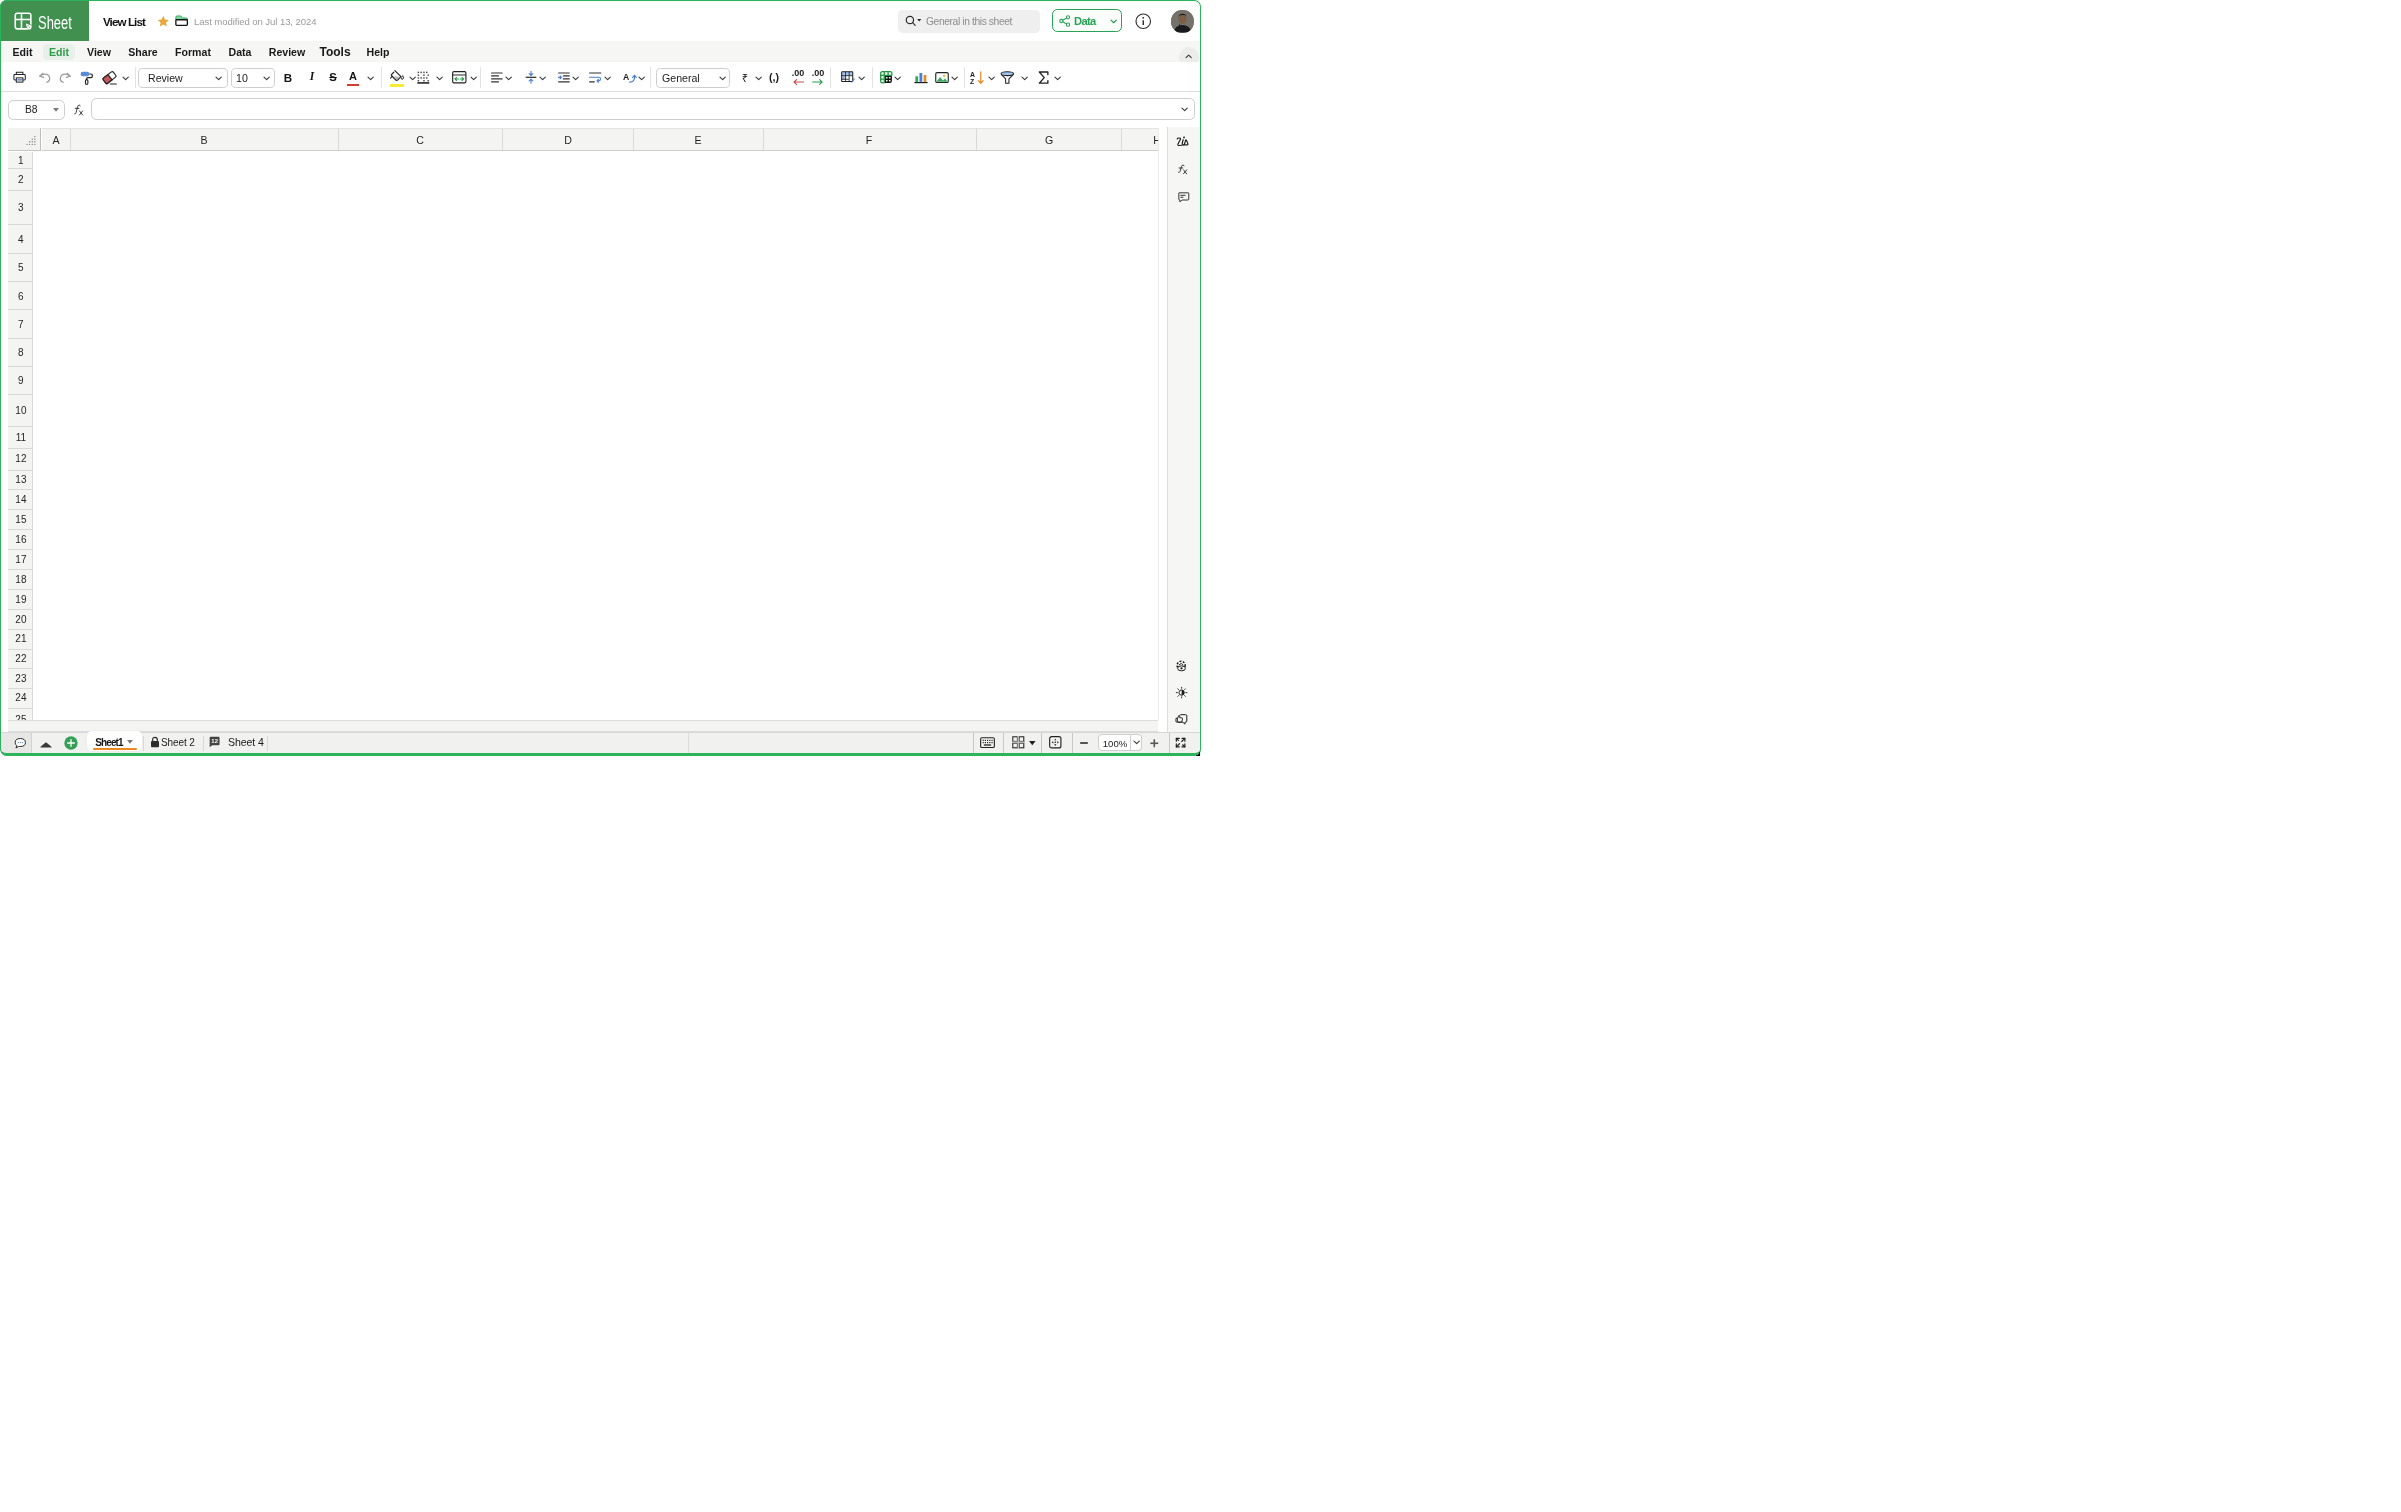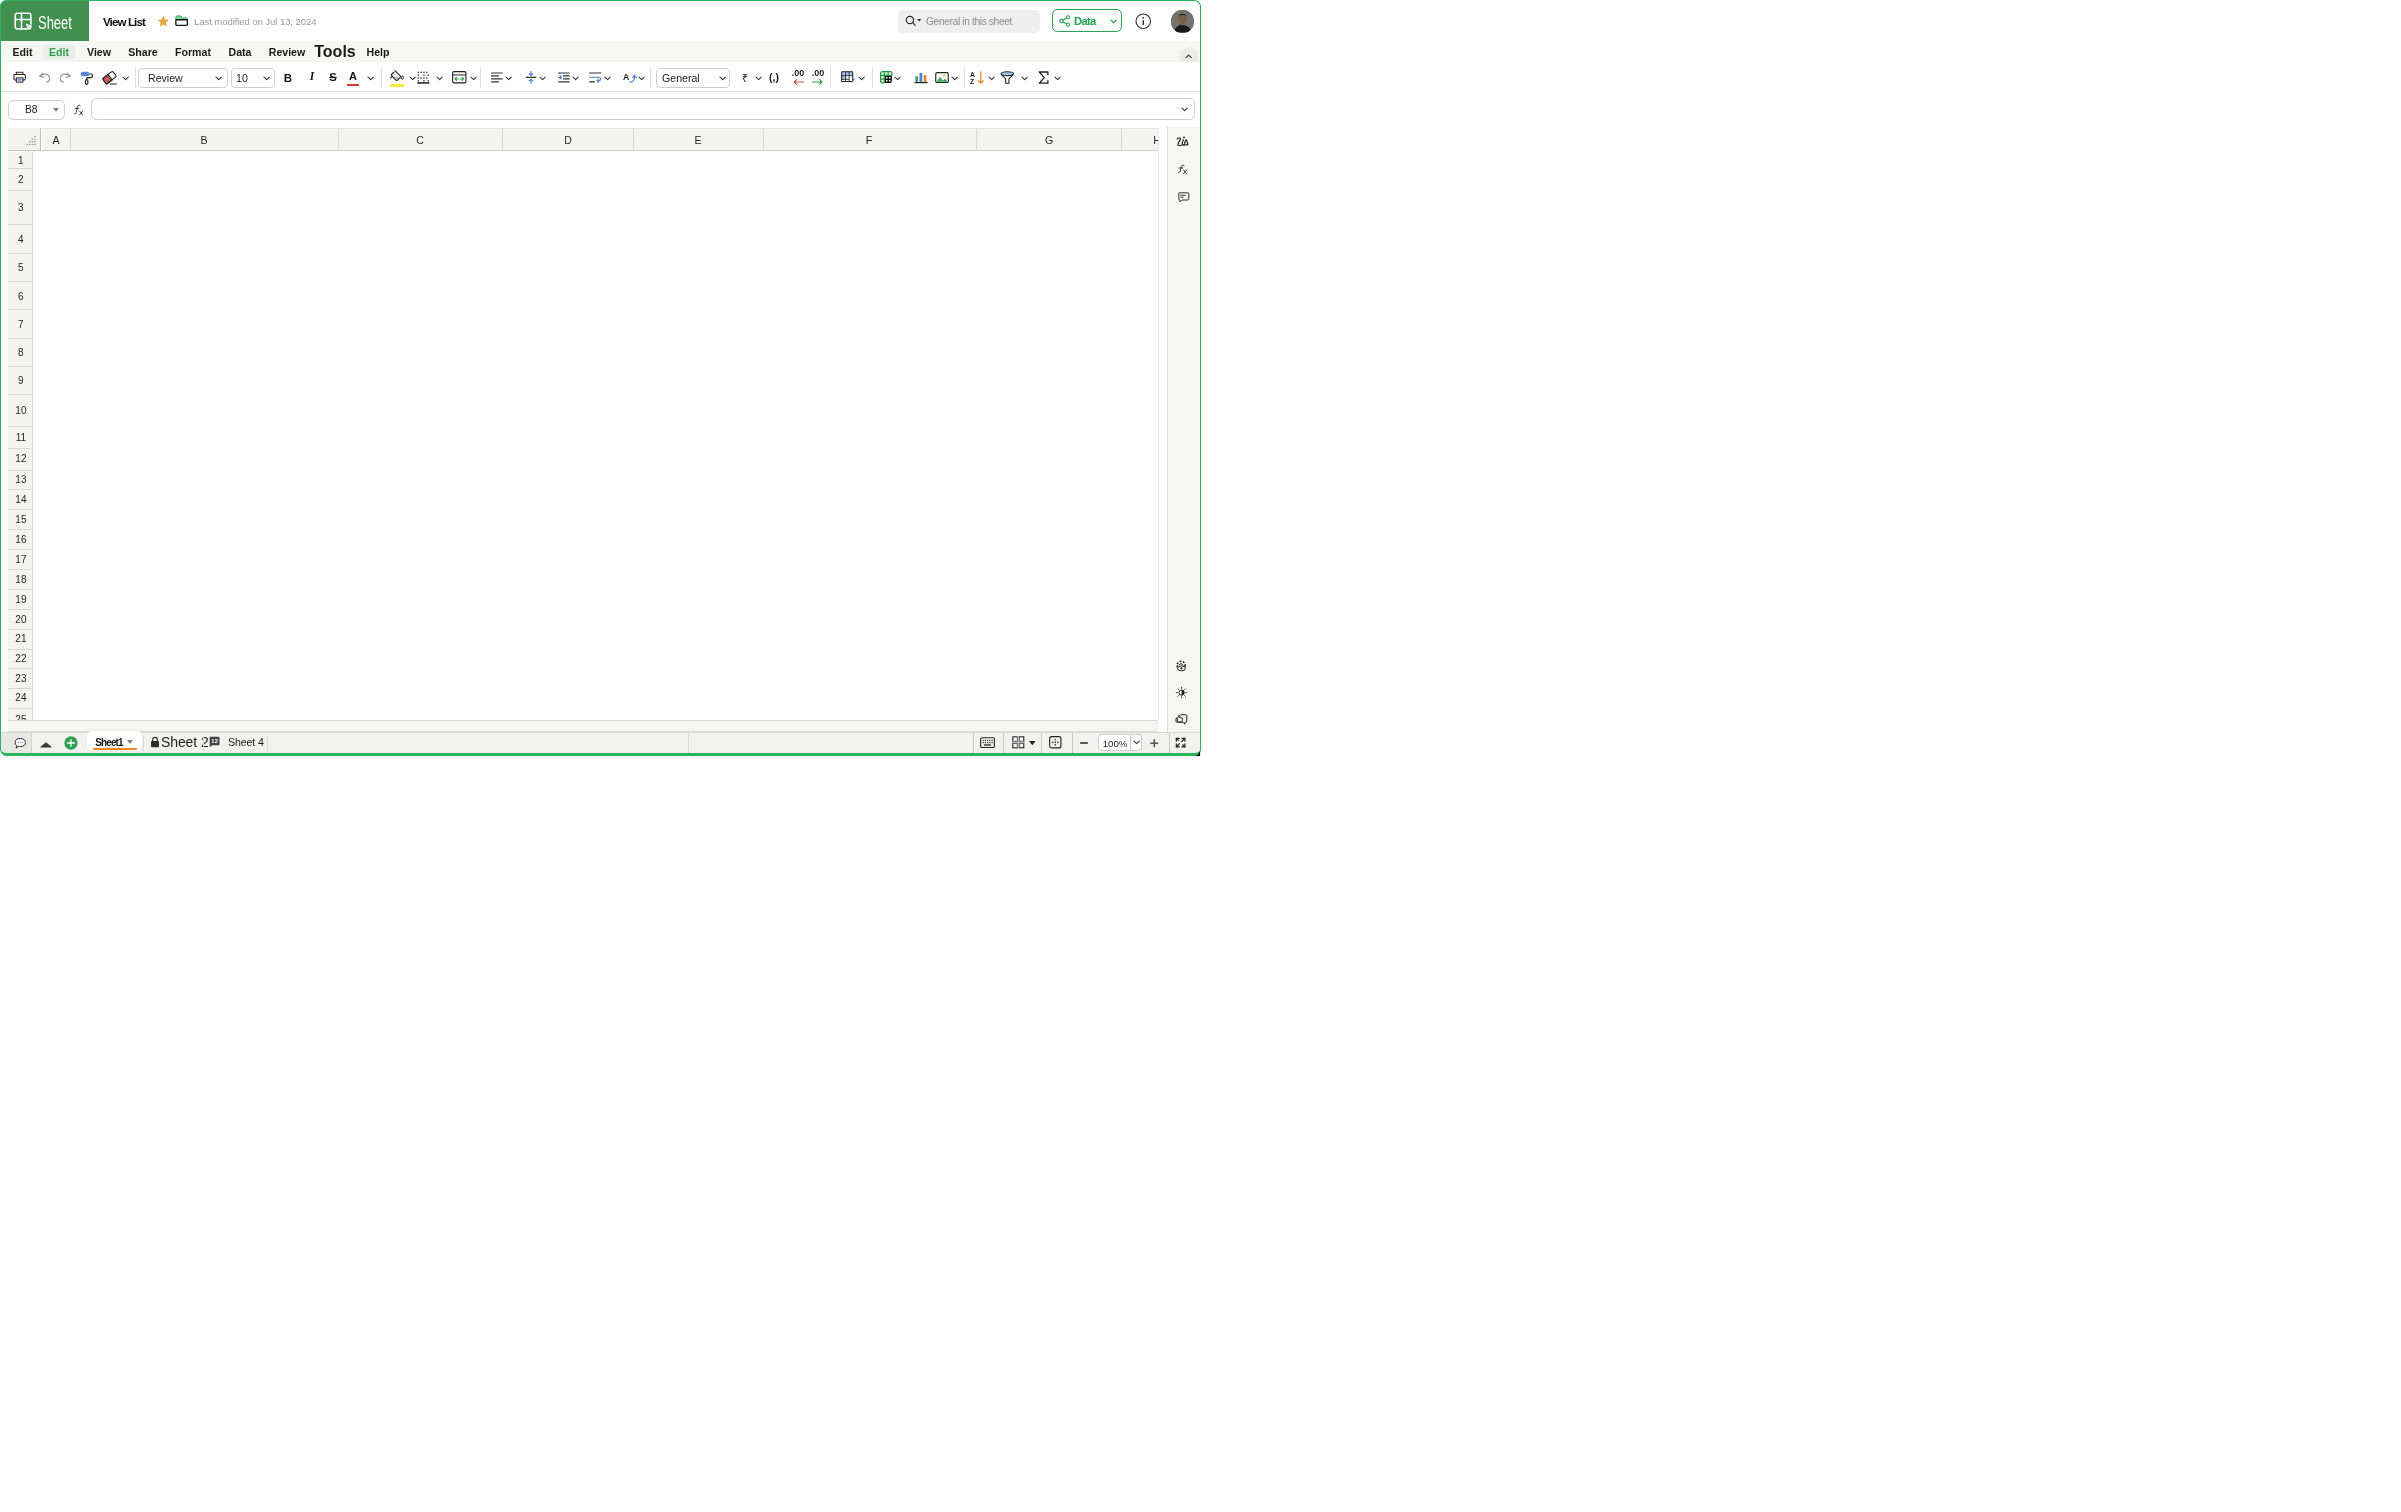--- a/index.html
+++ b/index.html
@@ -77,21 +77,21 @@
   </div>
 <div class="a" style="left:0;top:41px;width:1201px;height:21px;background:#f6f6f5"></div>
 <div class="a" style="left:43px;top:44px;width:32px;height:15.5px;background:#e8f1e9;border-radius:4.6px"></div>
 <div class="txt" style="left:22.5px;transform:translateX(-50%);top:52px;font-size:10.6px;color:#1a1a1a;font-weight:600;line-height:0;letter-spacing:0px"><span style="line-height:normal;display:inline-block;transform:translateY(-50%)">Edit</span></div>
 <div class="txt" style="left:59px;transform:translateX(-50%);top:52px;font-size:10.6px;color:#2F9B4B;font-weight:600;line-height:0;letter-spacing:0px"><span style="line-height:normal;display:inline-block;transform:translateY(-50%)">Edit</span></div>
 <div class="txt" style="left:99px;transform:translateX(-50%);top:52px;font-size:10.6px;color:#1a1a1a;font-weight:600;line-height:0;letter-spacing:0px"><span style="line-height:normal;display:inline-block;transform:translateY(-50%)">View</span></div>
 <div class="txt" style="left:143px;transform:translateX(-50%);top:52px;font-size:10.6px;color:#1a1a1a;font-weight:600;line-height:0;letter-spacing:0px"><span style="line-height:normal;display:inline-block;transform:translateY(-50%)">Share</span></div>
 <div class="txt" style="left:193px;transform:translateX(-50%);top:52px;font-size:10.6px;color:#1a1a1a;font-weight:600;line-height:0;letter-spacing:0px"><span style="line-height:normal;display:inline-block;transform:translateY(-50%)">Format</span></div>
 <div class="txt" style="left:240px;transform:translateX(-50%);top:52px;font-size:10.6px;color:#1a1a1a;font-weight:600;line-height:0;letter-spacing:0px"><span style="line-height:normal;display:inline-block;transform:translateY(-50%)">Data</span></div>
 <div class="txt" style="left:287px;transform:translateX(-50%);top:52px;font-size:10.6px;color:#1a1a1a;font-weight:600;line-height:0;letter-spacing:0px"><span style="line-height:normal;display:inline-block;transform:translateY(-50%)">Review</span></div>
-<div class="txt" style="left:335px;transform:translateX(-50%);top:52px;font-size:16px;color:#1a1a1a;font-weight:600;line-height:0;letter-spacing:0px"><span style="line-height:normal;display:inline-block;transform:translateY(-50%)">Tools</span></div>
+<div class="txt" style="left:335px;transform:translateX(-50%);top:52px;font-size:12px;color:#1a1a1a;font-weight:600;line-height:0;letter-spacing:0px"><span style="line-height:normal;display:inline-block;transform:translateY(-50%)">Tools</span></div>
 <div class="txt" style="left:378px;transform:translateX(-50%);top:52px;font-size:10.6px;color:#1a1a1a;font-weight:600;line-height:0;letter-spacing:0px"><span style="line-height:normal;display:inline-block;transform:translateY(-50%)">Help</span></div>
 <div class="a" style="left:1179px;top:47px;width:20px;height:20px;border-radius:50%;background:#ececeb"></div>
 <svg class="a" style="left:1185px;top:54px" width="7.3" height="5.3" viewBox="0 0 11 8">
     <path d="M1.5 5.6 L5.5 1.8 L9.5 5.6" fill="none" stroke="#3a3a3a" stroke-width="1.7" stroke-linecap="round" stroke-linejoin="round"></path>
   </svg>
 <div class="a" style="left:0;top:62px;width:1201px;height:30px;background:#fff;border-bottom:0.7px solid #dedede;box-sizing:border-box"></div>
 <svg class="a" style="left:12.6px;top:71px" width="13.2" height="12.6" viewBox="0 0 22 20">
 <path d="M5.5 5.5 L5.5 1.5 L16.5 1.5 L16.5 5.5" fill="none" stroke="#222" stroke-width="1.7"></path>
 <rect x="1.5" y="5.5" width="19" height="9" rx="1.5" fill="none" stroke="#222" stroke-width="1.7"></rect>
 <rect x="5.5" y="11" width="11" height="7" fill="#fff" stroke="#222" stroke-width="1.7"></rect>
@@ -467,21 +467,21 @@
 <div class="a" style="left:93px;top:748px;width:44px;height:2px;background:#EE8822;border-radius:1.3px"></div>
 <div class="txt" style="left:109px;transform:translateX(-50%);top:742px;font-size:10px;color:#161616;font-weight:700;line-height:0;letter-spacing:-0.9px"><span style="line-height:normal;display:inline-block;transform:translateY(-50%)">Sheet1</span></div>
 <svg class="a" style="left:127px;top:740px" width="6" height="4" viewBox="0 0 9 6">
     <use href="#tri"></use>
   </svg>
 <div class="sep" style="left:143px;top:736px;height:14.6px;width:0.7px;background:#d9d9d9"></div>
 <svg class="a" style="left:150px;top:736px" width="10" height="12" viewBox="0 0 15 18">
 <path d="M4 8 L4 5.5 Q4 2 7.5 2 Q11 2 11 5.5 L11 8" fill="none" stroke="#2d2d2d" stroke-width="1.8"></path>
 <rect x="1.5" y="7.5" width="12" height="9.5" rx="1.5" fill="#2d2d2d"></rect>
   </svg>
-<div class="txt" style="left:161px;top:742px;font-size:14px;color:#1c1c1c;font-weight:400;line-height:0;letter-spacing:-0.1px"><span style="line-height:normal;display:inline-block;transform:translateY(-50%)">Sheet 2</span></div>
+<div class="txt" style="left:161px;top:742px;font-size:10px;color:#1c1c1c;font-weight:400;line-height:0;letter-spacing:-0.1px"><span style="line-height:normal;display:inline-block;transform:translateY(-50%)">Sheet 2</span></div>
 <div class="sep" style="left:203px;top:736px;height:14.6px;width:0.7px;background:#d9d9d9"></div>
 <svg class="a" style="left:209px;top:736px" width="11.2" height="11.2" viewBox="0 0 17 17">
 <path d="M2.5 1 L14.5 1 A1.5 1.5 0 0 1 16 2.5 L16 12.5 A1.5 1.5 0 0 1 14.5 14 L5 14 L1 17 L1 2.5 A1.5 1.5 0 0 1 2.5 1 Z" fill="#434343"></path>
 <text x="8.6" y="10.8" font-size="9" font-weight="700" fill="#fff" text-anchor="middle" font-family="Liberation Sans">12</text>
   </svg>
 <div class="txt" style="left:228px;top:742px;font-size:10.6px;color:#1c1c1c;font-weight:400;line-height:0;letter-spacing:-0.1px"><span style="line-height:normal;display:inline-block;transform:translateY(-50%)">Sheet 4</span></div>
 <div class="sep" style="left:267px;top:736px;height:14.6px;width:0.7px;background:#d9d9d9"></div>
 <div class="sep" style="left:688px;top:733px;height:23.5px;width:0.7px;background:#dcdcdc"></div>
 <div class="sep" style="left:973px;top:733px;height:23.5px;width:0.7px;background:#c9c9c9"></div>
 <svg class="a" style="left:980px;top:737px" width="15" height="11.2" viewBox="0 0 23 17">

